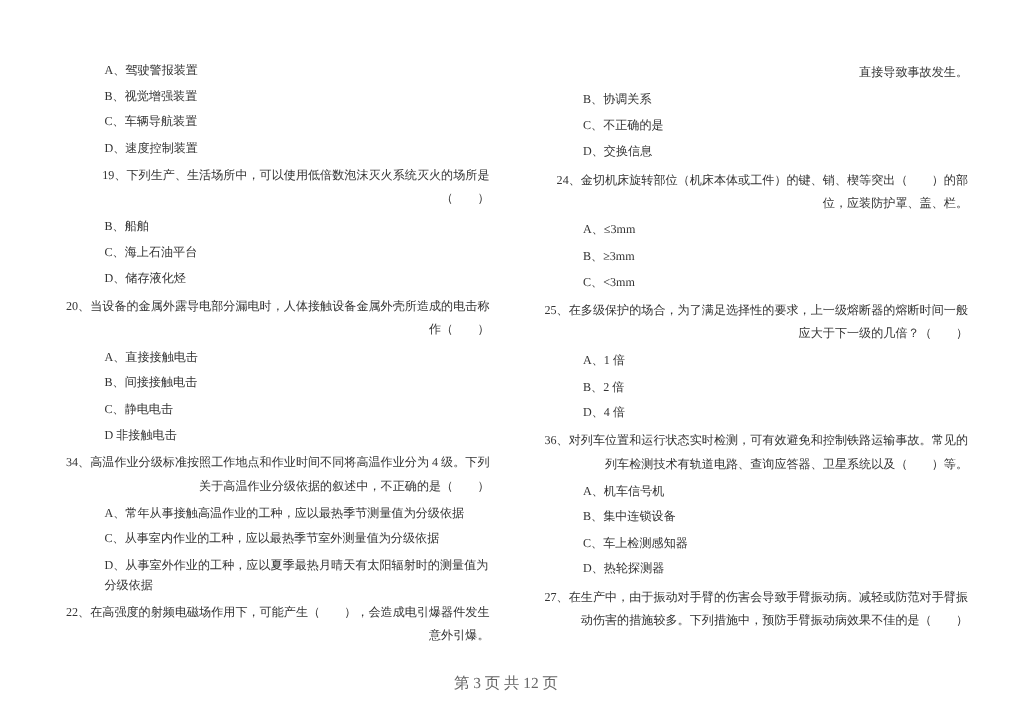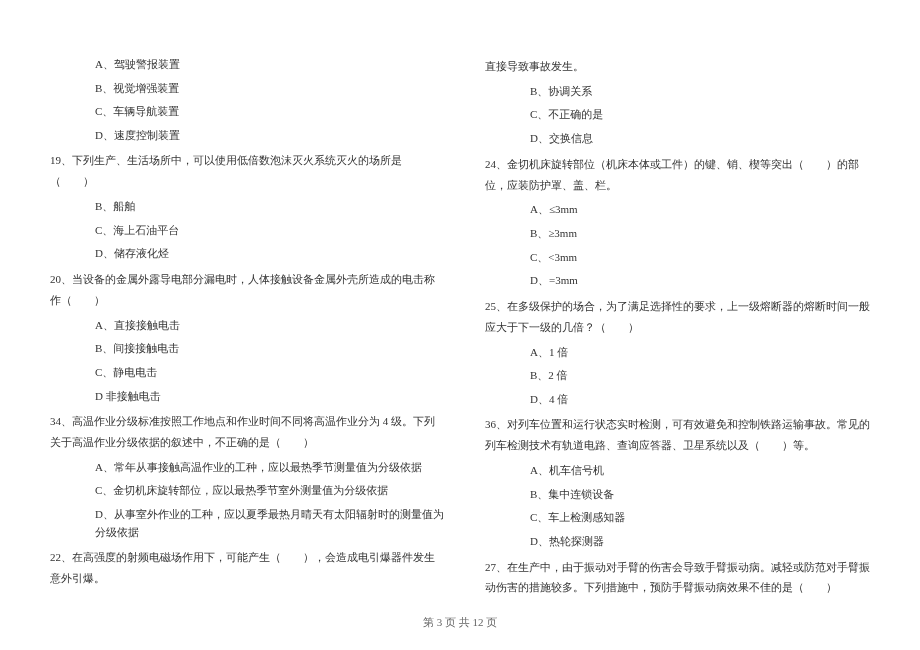--- a/index.html
+++ b/index.html
@@ -22,28 +22,29 @@
       flex: 1;
       min-width: 0;
     }
     .option {
       margin: 6px 0 6px 55px;
       line-height: 1.6;
     }
     .question {
       margin: 6px 0 6px 10px;
       line-height: 1.9;
+      text-align: right;
     }
     .page-footer {
       position: absolute;
       bottom: 20px;
       left: 0;
       right: 0;
       text-align: center;
-      font-size: 11px;
+      font-size: 14px;
       color: #666;
     }
   </style>
 </head>
 <body>
 
 <div class="page">
   <div class="col">
     <div class="option">A、驾驶警报装置</div>
     <div class="option">B、视觉增强装置</div>
@@ -56,38 +57,37 @@
     <div class="option">D、储存液化烃</div>
 
     <div class="question">20、当设备的金属外露导电部分漏电时，人体接触设备金属外壳所造成的电击称作（　　）</div>
     <div class="option">A、直接接触电击</div>
     <div class="option">B、间接接触电击</div>
     <div class="option">C、静电电击</div>
     <div class="option">D 非接触电击</div>
 
     <div class="question">34、高温作业分级标准按照工作地点和作业时间不同将高温作业分为 4 级。下列关于高温作业分级依据的叙述中，不正确的是（　　）</div>
     <div class="option">A、常年从事接触高温作业的工种，应以最热季节测量值为分级依据</div>
-    <div class="option">C、金切机床旋转部位，应以最热季节室外测量值为分级依据</div>
+    <div class="option">C、从事室内作业的工种，应以最热季节室外测量值为分级依据</div>
     <div class="option">D、从事室外作业的工种，应以夏季最热月晴天有太阳辐射时的测量值为分级依据</div>
 
     <div class="question">22、在高强度的射频电磁场作用下，可能产生（　　），会造成电引爆器件发生意外引爆。</div>
 
   </div>
 
   <div class="col">
     <div class="question" style="margin-left:10px">直接导致事故发生。</div>
     <div class="option">B、协调关系</div>
     <div class="option">C、不正确的是</div>
     <div class="option">D、交换信息</div>
 
     <div class="question">24、金切机床旋转部位（机床本体或工件）的键、销、楔等突出（　　）的部位，应装防护罩、盖、栏。</div>
     <div class="option">A、≤3mm</div>
     <div class="option">B、≥3mm</div>
     <div class="option">C、&lt;3mm</div>
-    <div class="option">D、=3mm</div>
 
     <div class="question">25、在多级保护的场合，为了满足选择性的要求，上一级熔断器的熔断时间一般应大于下一级的几倍？（　　）</div>
     <div class="option">A、1 倍</div>
     <div class="option">B、2 倍</div>
     <div class="option">D、4 倍</div>
 
     <div class="question">36、对列车位置和运行状态实时检测，可有效避免和控制铁路运输事故。常见的列车检测技术有轨道电路、查询应答器、卫星系统以及（　　）等。</div>
     <div class="option">A、机车信号机</div>
     <div class="option">B、集中连锁设备</div>
     <div class="option">C、车上检测感知器</div>

